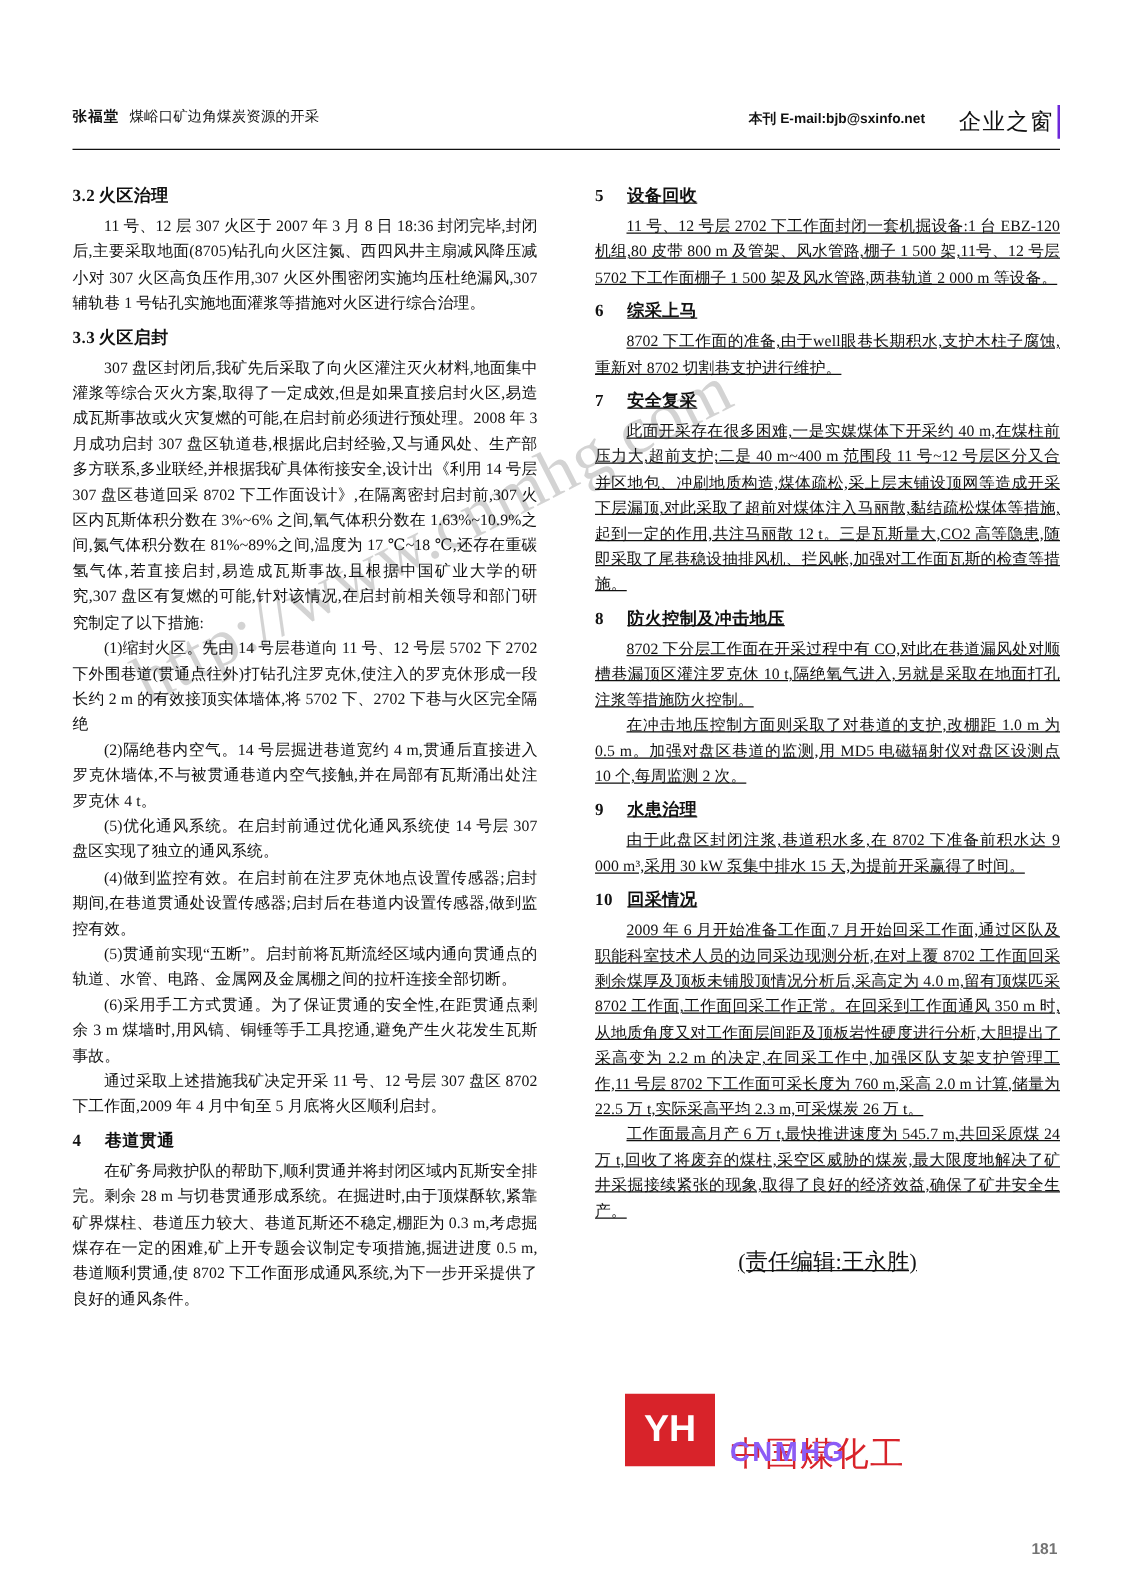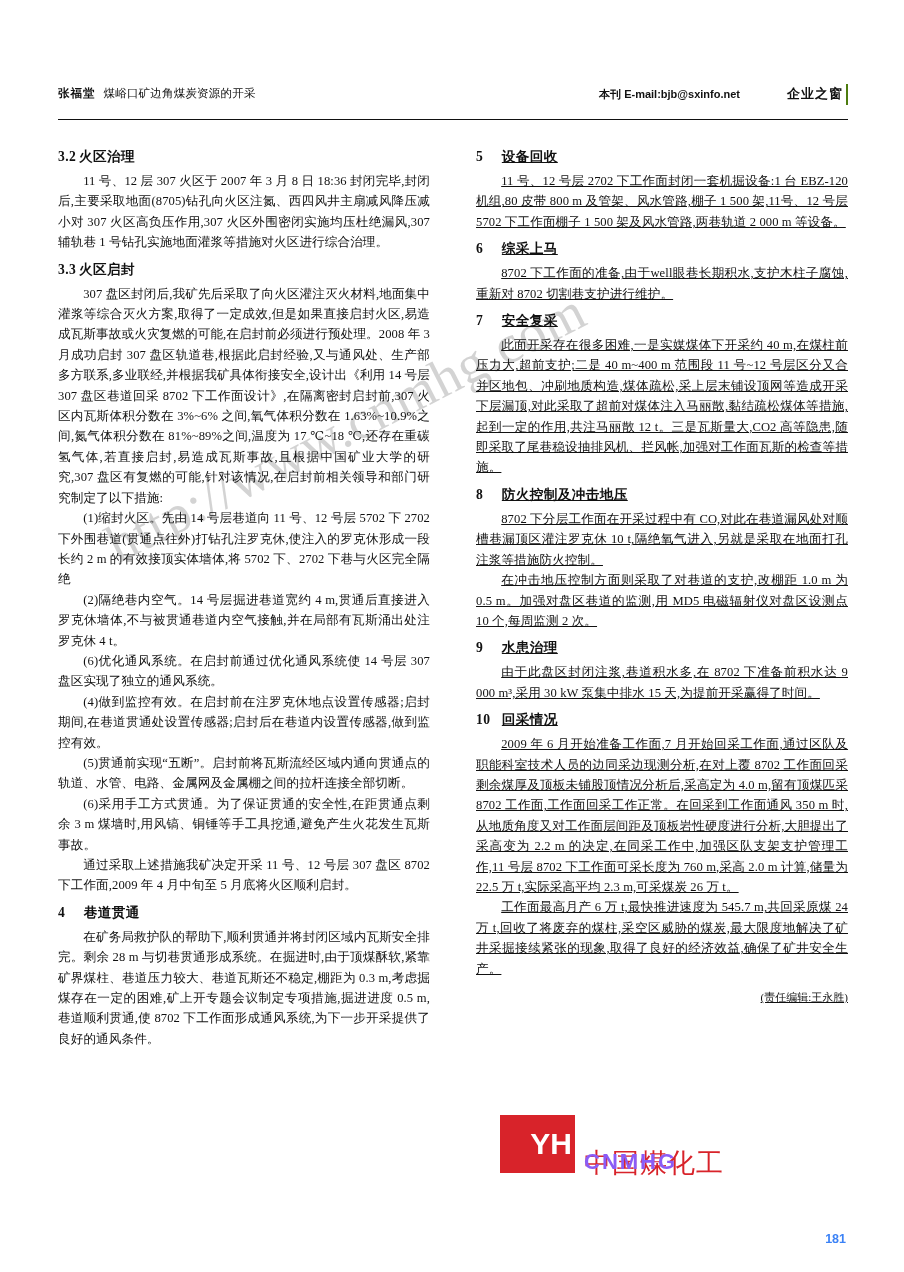--- a/index.html
+++ b/index.html
@@ -58,25 +58,25 @@
     font-size: 11px;
     font-family: "Liberation Sans", sans-serif;
     color: #111;
     white-space: nowrap;
     font-weight: bold;
   }
   .header-badge {
     position: absolute;
     right: 0;
     top: -2px;
-    font-size: 13px;
-    font-weight: bold;
+    font-size: 18px;
+    font-weight: normal;
     letter-spacing: 1px;
     padding: 1px 3px 2px 3px;
-    border-right: 2px solid #4d7c0f;
+    border-right: 2px solid #6d28d9;
     white-space: nowrap;
   }
 
   
   .col {
     position: absolute;
     top: 140px;
     width: 372px;
     font-size: 12.6px;
     line-height: 20.4px;
@@ -100,33 +100,33 @@
     letter-spacing: 0.4px;
   }
   h2 .num {
     display: inline-block;
     min-width: 1.55em;
     font-family: "Liberation Serif", serif;
   }
   h2.wide .num { min-width: 1.9em; }
 
   .editor-note {
-    margin-top: 8px;
-    text-align: right;
-    font-size: 11px;
+    margin-top: 20px;
+    text-align: center;
+    font-size: 18px;
   }
 
   .page-number {
     position: absolute;
     right: 58px;
     bottom: 26px;
     font-size: 12.5px;
     font-family: "Liberation Sans", sans-serif;
     font-weight: bold;
-    color: #3b82f6;
+    color: #737373;
   }
 
   
   .wm-url {
     position: absolute;
     left: 96px;
     top: 520px;
     font-family: "Liberation Serif", serif;
     font-size: 54px;
     color: rgba(150, 150, 150, 0.42);
@@ -141,31 +141,30 @@
     left: 500px;
     top: 1115px;
     width: 330px;
     height: 70px;
     pointer-events: none;
   }
   .wm-logo .mark {
     position: absolute;
     left: 0;
     top: 0;
-    width: 48px;
+    width: 72px;
     height: 58px;
     background: #d8232a;
     color: #fff;
     font-family: "Liberation Sans", sans-serif;
     font-weight: bold;
     font-size: 30px;
     letter-spacing: 0px;
     line-height: 58px;
     text-align: center;
-    padding-left: 27px;
   }
   .wm-logo .cn {
     position: absolute;
     left: 84px;
     top: 0px;
     font-size: 27px;
     font-weight: normal;
     color: #d8232a;
     letter-spacing: 1px;
     white-space: nowrap;
@@ -206,21 +205,21 @@
       <span class="num">3.2</span><span>火区治理</span>
     </h2>
     <p>11 号、12 层 307 火区于 2007 年 3 月 8 日 18:36 封闭完毕,封闭后,主要采取地面(8705)钻孔向火区注氮、西四风井主扇减风降压减小对 307 火区高负压作用,307 火区外围密闭实施均压杜绝漏风,307 辅轨巷 1 号钻孔实施地面灌浆等措施对火区进行综合治理。</p>
 
     <h2>
       <span class="num">3.3</span><span>火区启封</span>
     </h2>
     <p>307 盘区封闭后,我矿先后采取了向火区灌注灭火材料,地面集中灌浆等综合灭火方案,取得了一定成效,但是如果直接启封火区,易造成瓦斯事故或火灾复燃的可能,在启封前必须进行预处理。2008 年 3 月成功启封 307 盘区轨道巷,根据此启封经验,又与通风处、生产部多方联系,多业联经,并根据我矿具体衔接安全,设计出《利用 14 号层 307 盘区巷道回采 8702 下工作面设计》,在隔离密封启封前,307 火区内瓦斯体积分数在 3%~6% 之间,氧气体积分数在 1.63%~10.9%之间,氮气体积分数在 81%~89%之间,温度为 17 ℃~18 ℃,还存在重碳氢气体,若直接启封,易造成瓦斯事故,且根据中国矿业大学的研究,307 盘区有复燃的可能,针对该情况,在启封前相关领导和部门研究制定了以下措施:</p>
     <p>(1)缩封火区。先由 14 号层巷道向 11 号、12 号层 5702 下 2702 下外围巷道(贯通点往外)打钻孔注罗克休,使注入的罗克休形成一段长约 2 m 的有效接顶实体墙体,将 5702 下、2702 下巷与火区完全隔绝</p>
     <p>(2)隔绝巷内空气。14 号层掘进巷道宽约 4 m,贯通后直接进入罗克休墙体,不与被贯通巷道内空气接触,并在局部有瓦斯涌出处注罗克休 4 t。</p>
-    <p>(6)优化通风系统。在启封前通过优化通风系统使 14 号层 307 盘区实现了独立的通风系统。</p>
+    <p>(5)优化通风系统。在启封前通过优化通风系统使 14 号层 307 盘区实现了独立的通风系统。</p>
     <p>(4)做到监控有效。在启封前在注罗克休地点设置传感器;启封期间,在巷道贯通处设置传感器;启封后在巷道内设置传感器,做到监控有效。</p>
     <p>(5)贯通前实现“五断”。启封前将瓦斯流经区域内通向贯通点的轨道、水管、电路、金属网及金属棚之间的拉杆连接全部切断。</p>
     <p>(6)采用手工方式贯通。为了保证贯通的安全性,在距贯通点剩余 3 m 煤墙时,用风镐、铜锤等手工具挖通,避免产生火花发生瓦斯事故。</p>
     <p>通过采取上述措施我矿决定开采 11 号、12 号层 307 盘区 8702 下工作面,2009 年 4 月中旬至 5 月底将火区顺利启封。</p>
 
     <h2 class="wide">
       <span class="num">4</span><span>巷道贯通</span>
     </h2>
     <p>在矿务局救护队的帮助下,顺利贯通并将封闭区域内瓦斯安全排完。剩余 28 m 与切巷贯通形成系统。在掘进时,由于顶煤酥软,紧靠矿界煤柱、巷道压力较大、巷道瓦斯还不稳定,棚距为 0.3 m,考虑掘煤存在一定的困难,矿上开专题会议制定专项措施,掘进进度 0.5 m,巷道顺利贯通,使 8702 下工作面形成通风系统,为下一步开采提供了良好的通风条件。</p>
   </div>

